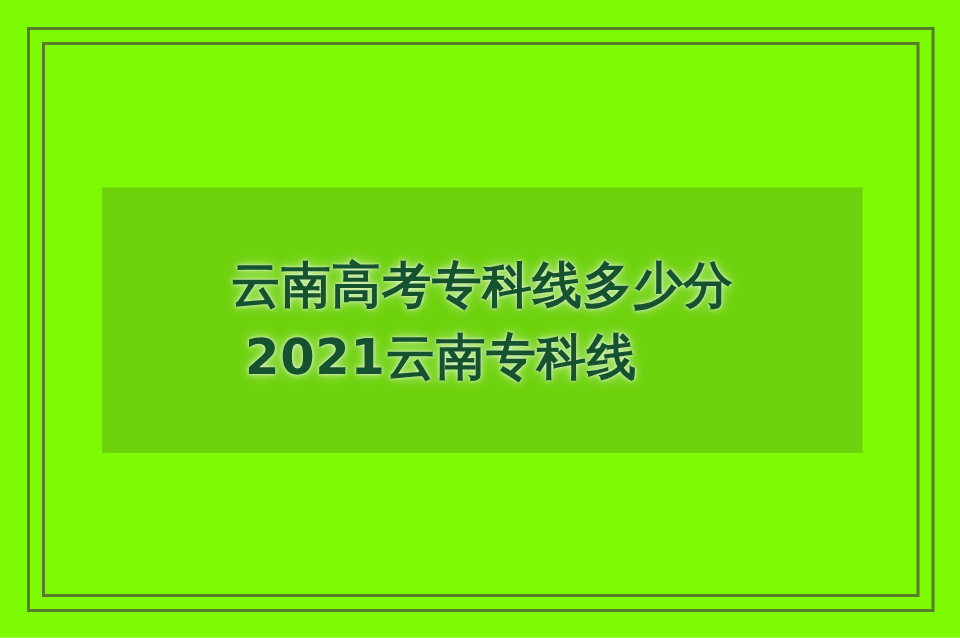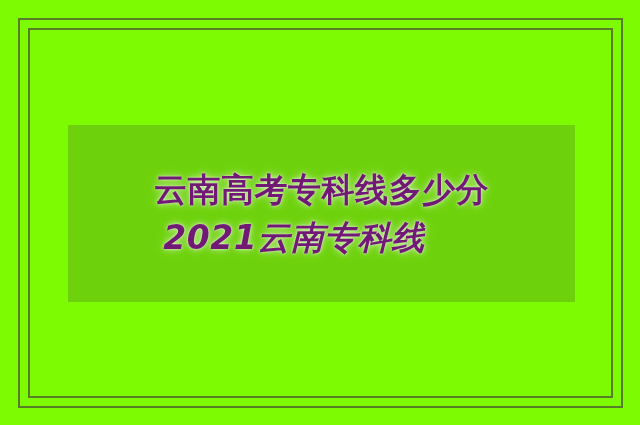--- a/index.html
+++ b/index.html
@@ -64,38 +64,37 @@
     width: 100%;
     height: 100%;
     display: flex;
     flex-direction: column;
     align-items: center;
     justify-content: center;
     box-sizing: border-box;
   }
 
   .title-line {
-    color: #701a75;
+    color: #14532d;
     font-size: 33px;
     line-height: 48px;
     font-weight: 700;
     letter-spacing: 0.5px;
     white-space: nowrap;
     text-shadow:
       0 0 6px rgba(255, 255, 255, 0.55),
       0 0 12px rgba(255, 255, 255, 0.30),
       0 0 2px rgba(255, 255, 255, 0.85);
   }
 
   .title-line-1 {
     margin-left: 0px;
   }
   .title-line-2 {
     margin-left: -55px;
-    font-style: italic;
   }
 </style>
 </head>
 <body>
 
 <div class="canvas">
 
   <div class="frame-outer"></div>
   <div class="frame-inner"></div>
 

